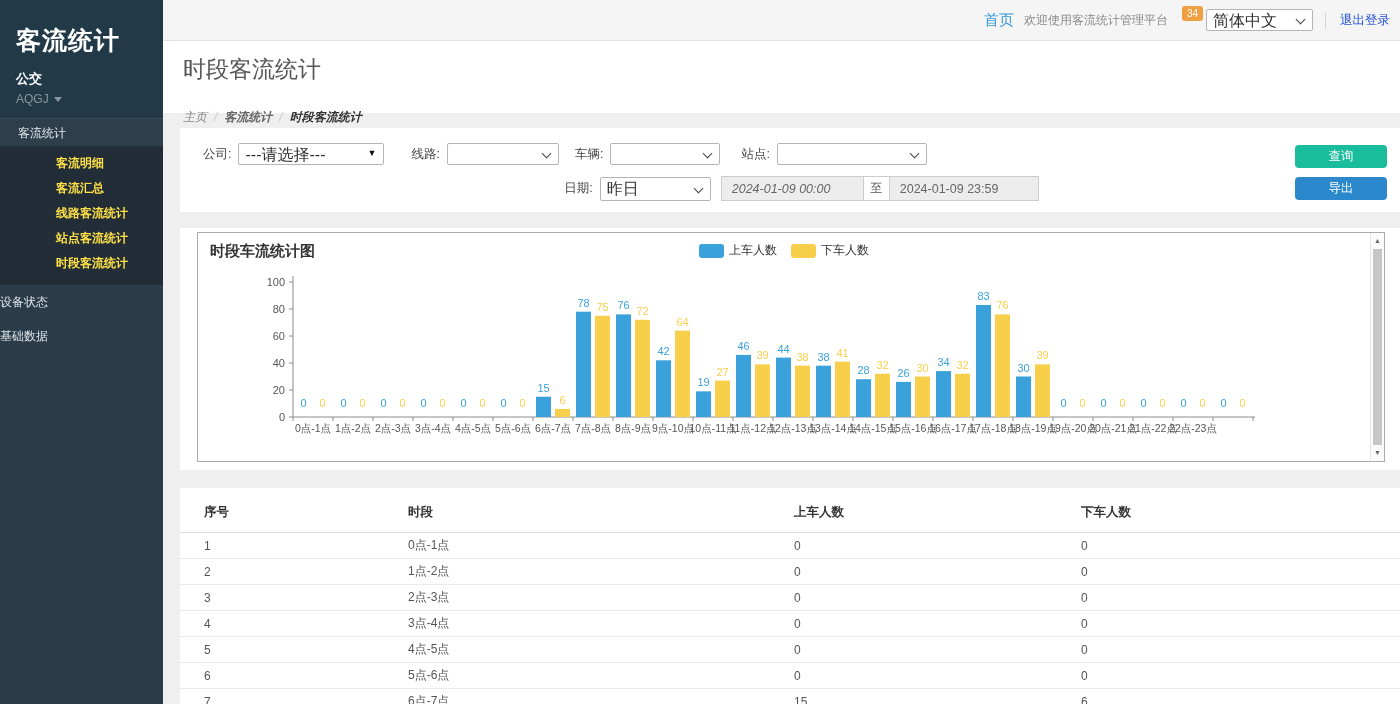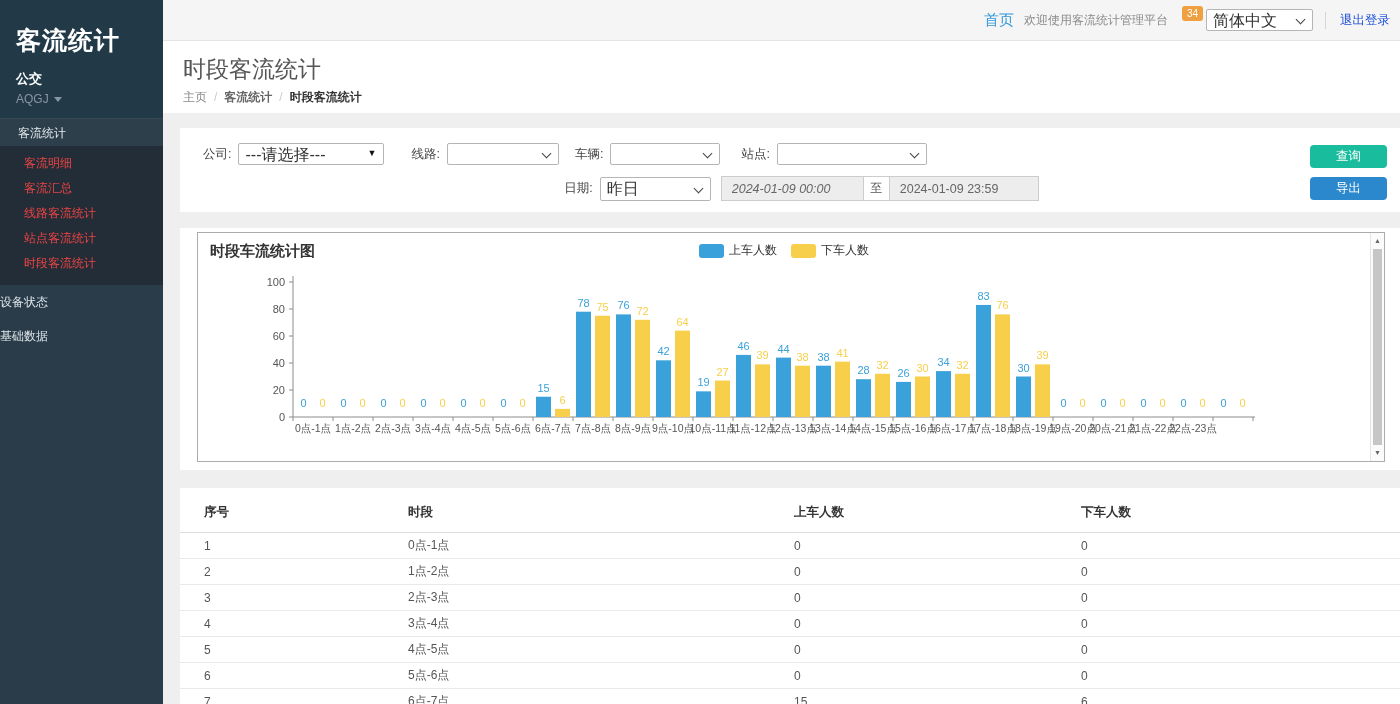--- a/index.html
+++ b/index.html
@@ -10,54 +10,54 @@
   .sidebar { position:absolute; left:0; top:0; width:163px; height:704px; background:#2a3b49; z-index:5; }
   .side-logo { height:118px; padding:24px 16px 0;
     background:linear-gradient(130deg,#2b4855 0%,#24404d 35%,#203643 60%,#1d326 200%);
     background-color:#223a47; }
   .side-logo h1 { color:#fff; font-size:25px; letter-spacing:1px; font-weight:bold; }
   .side-org { color:#fff; font-size:13px; font-weight:bold; margin-top:13px; }
   .side-account { color:#8796a1; font-size:12px; margin-top:4px; cursor:pointer; }
   .caret { display:inline-block; width:0; height:0; border-left:4px solid transparent; border-right:4px solid transparent; border-top:5px solid #8796a1; margin-left:5px; vertical-align:middle; }
   .menu-group { height:28px; line-height:28px; padding-left:18px; background:#2e3f4c; color:#e4ebef; font-size:12px; border-top:1px solid rgba(255,255,255,.05); cursor:pointer; }
   .submenu { background:#222d37; padding:5px 0 9px; }
-  .submenu-item { height:25px; line-height:25px; padding-left:24px; color:#ef4444; font-size:12px; font-weight:normal; cursor:pointer; }
+  .submenu-item { height:25px; line-height:25px; padding-left:56px; color:#fde047; font-size:12px; font-weight:bold; cursor:pointer; }
   .menu-item { height:34px; line-height:34px; color:#dfe6ea; font-size:12px; cursor:pointer; }
 
   
   .topbar { position:absolute; left:163px; right:0; top:0; height:41px; background:#f5f5f5; border-bottom:1px solid #e3e3e3; display:flex; align-items:center; justify-content:flex-end; padding-right:10px; }
   .tb-home { color:#3498db; font-size:15px; margin-right:10px; cursor:pointer; }
   .tb-welcome { color:#8a8a8a; font-size:12px; margin-right:14px; }
   .tb-badge { background:#efa041; color:#fff; font-size:10px; border-radius:3px; padding:2px 5px; align-self:flex-start; margin-top:6px; margin-right:3px; }
   .tb-lang-wrap { position:relative; width:107px; height:22px; }
   .tb-logout { margin-left:12px; padding-left:14px; border-left:1px solid #d5d5d5; color:#1d4ed8; font-size:12.5px; cursor:pointer; }
 
   
   .sel-wrap { position:relative; display:inline-block; height:22px; vertical-align:middle; }
   .sel-wrap select { appearance:none; -webkit-appearance:none; -moz-appearance:none; width:100%; height:100%; border:1px solid #b5b5b5; border-radius:2px; background:#fff; font-size:16px; color:#333; padding:0 20px 0 6px; font-family:inherit; }
   .sel-chevron { position:absolute; right:9px; top:7px; width:7px; height:7px; border-right:1.6px solid #444; border-bottom:1.6px solid #444; transform:rotate(45deg); pointer-events:none; }
   .sel-solid-arrow { position:absolute; right:8px; top:5px; font-size:9px; color:#111; pointer-events:none; }
   .txt-input { height:25px; border:1px solid #ccc; background:#ededed; color:#666; font-size:12.5px; padding:0 10px; font-family:inherit; }
 
   
   .title-band { position:absolute; left:163px; right:0; top:41px; height:72px; background:#fff; padding:13px 0 0 20px; }
   .page-title { font-size:23px; color:#565656; font-weight:normal; }
-  .breadcrumb { margin-top:4px; font-size:12px; color:#999; }
+  .breadcrumb { margin-top:24px; font-size:12px; color:#999;font-style:italic; }
   .crumb-sep { color:#ccc; margin:0 7px; }
   .crumb1 { color:#888; cursor:pointer; }
   .crumb2 { color:#666; font-weight:bold; cursor:pointer; }
   .crumb3 { color:#333; font-weight:bold; }
 
   
   .filter-card { position:absolute; left:180px; top:128px; width:1220px; height:84px; background:#fff; }
   .f-row { display:flex; align-items:center; }
   .f-row1 { padding:15px 0 0 23px; }
   .f-row2 { padding:11px 0 0 23px;justify-content:center; }
   .f-label { font-size:12.5px; color:#444; margin-right:7px; }
-  .btn { position:absolute; width:77px; height:23px; border:none; border-radius:4px; color:#fff; font-size:12.5px; cursor:pointer; font-family:Liberation Sans, sans-serif; }
+  .btn { position:absolute; width:92px; height:23px; border:none; border-radius:4px; color:#fff; font-size:12.5px; cursor:pointer; font-family:Liberation Sans, sans-serif; }
   .btn-query { right:13px; top:17px; background:#19bc9c; }
   .btn-export { right:13px; top:49px; background:#2b88cc; }
   .to-addon { display:inline-block; width:27px; height:25px; line-height:23px; text-align:center; border:1px solid #ccc; background:#fff; color:#555; font-size:12px; margin:0 -1px; }
 
   .chart-card { position:absolute; left:180px; top:228px; width:1220px; height:242px; background:#fff; padding:4px 15px 8px 17px; }
   .chart-box { position:relative; width:100%; height:230px; border:1px solid #ababab; background:#fff; overflow:hidden; }
   .chart-title { position:absolute; left:12px; top:9px; font-size:15px; font-weight:bold; color:#333; }
   .chart-legend { position:absolute; top:9px; left:0; right:14px; display:flex; justify-content:center; gap:14px; }
   .legend-item { display:flex; align-items:center; gap:5px; font-size:12px; color:#333; cursor:pointer; }
   .legend-swatch { width:25px; height:14px; border-radius:3px; }

